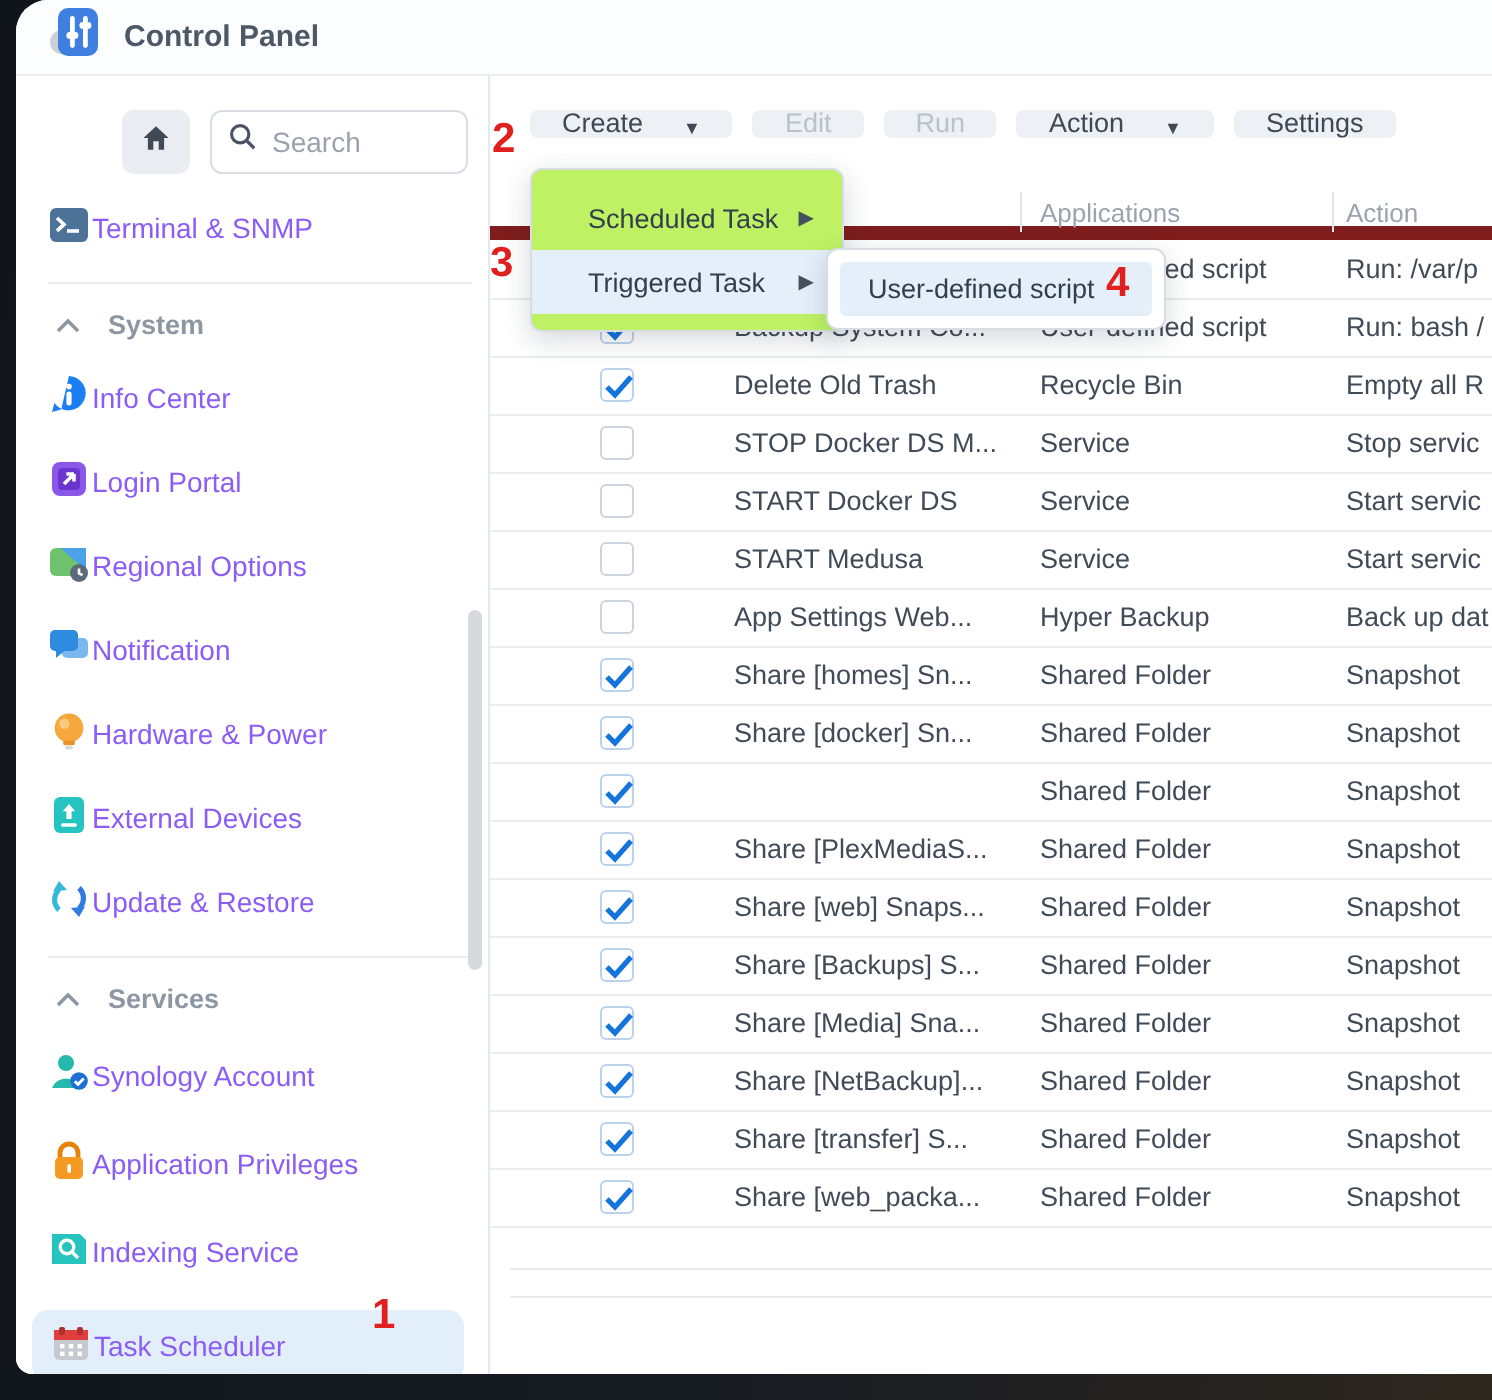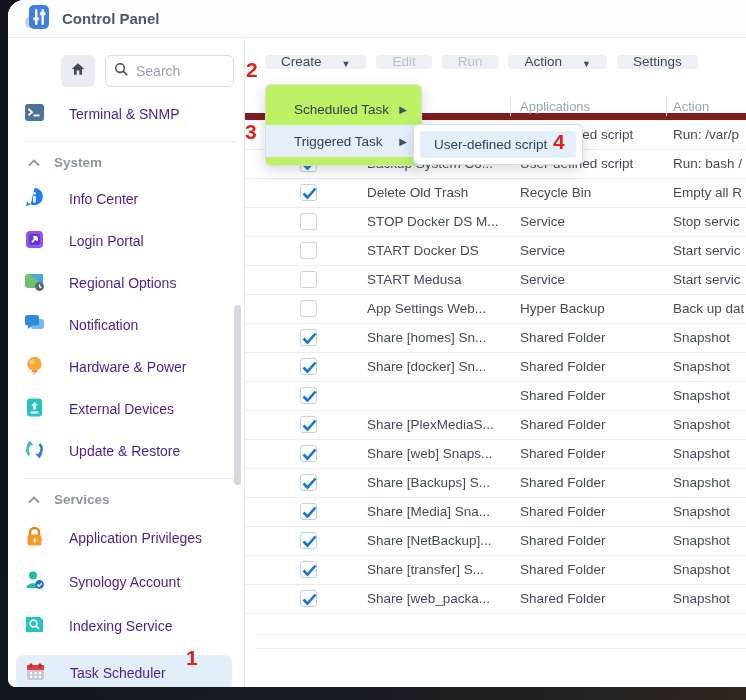--- a/index.html
+++ b/index.html
@@ -31,22 +31,22 @@
   .search-box {
     flex:1; height:32px; margin-left:10px; background:#fff;
     border:1px solid #d9dee5; border-radius:6px;
     display:flex; align-items:center; padding:0 8px; gap:7px;
   }
   .search-box input {
     border:none; outline:none; width:100%; font-size:14px; color:#4a5463;
     font-family:"Liberation Sans", sans-serif; background:transparent;
   }
   .search-box input::placeholder { color:#9aa2ad; }
-  .sitem { display:flex; align-items:center; height:30px; margin:12px 10px 0 16px; gap:24px;
-           font-size:14px; color:#4c1d95;text-align:center; }
+  .sitem { display:flex; align-items:center; height:30px; margin:12px 10px 0 16px; gap:1px;
+           font-size:14px; color:#8b5cf6;text-align:center; }
   .sitem svg { flex:none; }
   .sitem.sel { margin:14px 12px 0 8px; padding-left:9px; height:36px;
                background:#e3eefb; border-radius:8px; }
   .sitem.svc { margin-top:14px; }
   .sdivider { height:1px; background:#e8ebef; margin:12px 8px 0 16px; }
   .shead { display:flex; align-items:center; gap:14px; margin:10px 0 0 20px; height:20px;
            font-size:13.5px; font-weight:bold; color:#8d96a3; }
   .side-scrollbar { position:absolute; left:226px; top:267px; width:7px; height:180px;
                     background:#d6d9dd; border-radius:4px; }
   
@@ -230,37 +230,37 @@
         <svg width="12" height="8" viewBox="0 0 12 8">
             <path d="M1 6.5 L6 1.5 L11 6.5" fill="none" stroke="#8d96a3" stroke-width="1.8"></path>
           </svg>
       </span>
       <span>Services</span>
     </div>
 
     <div class="sitem svc">
       <span>
         <svg width="21" height="21" viewBox="0 0 21 21">
-            <path d="M6 9 V6.5 A4.5 4.5 0 0 1 15 6.5 V9" fill="none" stroke="#e8830a" stroke-width="2.4"></path>
-            <rect x="3.5" y="8.5" width="14" height="11" rx="2.5" fill="#f59a23"></rect>
-            <rect x="9.7" y="12" width="1.8" height="4.5" rx="0.9" fill="#fff"></rect>
-          </svg>
-      </span>
-      <span>Application Privileges</span>
-    </div>
-    <div class="sitem svc">
-      <span>
-        <svg width="21" height="21" viewBox="0 0 21 21">
             <circle cx="9" cy="5.5" r="4" fill="#25b8ad"></circle>
             <path d="M2 18 A7.5 7.5 0 0 1 16 18 Z" fill="#25b8ad"></path>
             <circle cx="15.5" cy="14.5" r="4.4" fill="#1d6fd6"></circle>
             <path d="M13.4 14.6 L15 16.2 L17.8 13.2" fill="none" stroke="#fff" stroke-width="1.5"></path>
           </svg>
       </span>
       <span>Synology Account</span>
+    </div>
+    <div class="sitem svc">
+      <span>
+        <svg width="21" height="21" viewBox="0 0 21 21">
+            <path d="M6 9 V6.5 A4.5 4.5 0 0 1 15 6.5 V9" fill="none" stroke="#e8830a" stroke-width="2.4"></path>
+            <rect x="3.5" y="8.5" width="14" height="11" rx="2.5" fill="#f59a23"></rect>
+            <rect x="9.7" y="12" width="1.8" height="4.5" rx="0.9" fill="#fff"></rect>
+          </svg>
+      </span>
+      <span>Application Privileges</span>
     </div>
     <div class="sitem svc">
       <span>
         <svg width="21" height="21" viewBox="0 0 21 21">
             <path d="M2 3 L16 3 L19 6 L19 18 L2 18 Z" fill="#25c4bf"></path>
             <circle cx="9.5" cy="9.5" r="3.4" fill="none" stroke="#fff" stroke-width="1.7"></circle>
             <line x1="12" y1="12" x2="15" y2="15" stroke="#fff" stroke-width="1.7"></line>
           </svg>
       </span>
       <span>Indexing Service</span>

